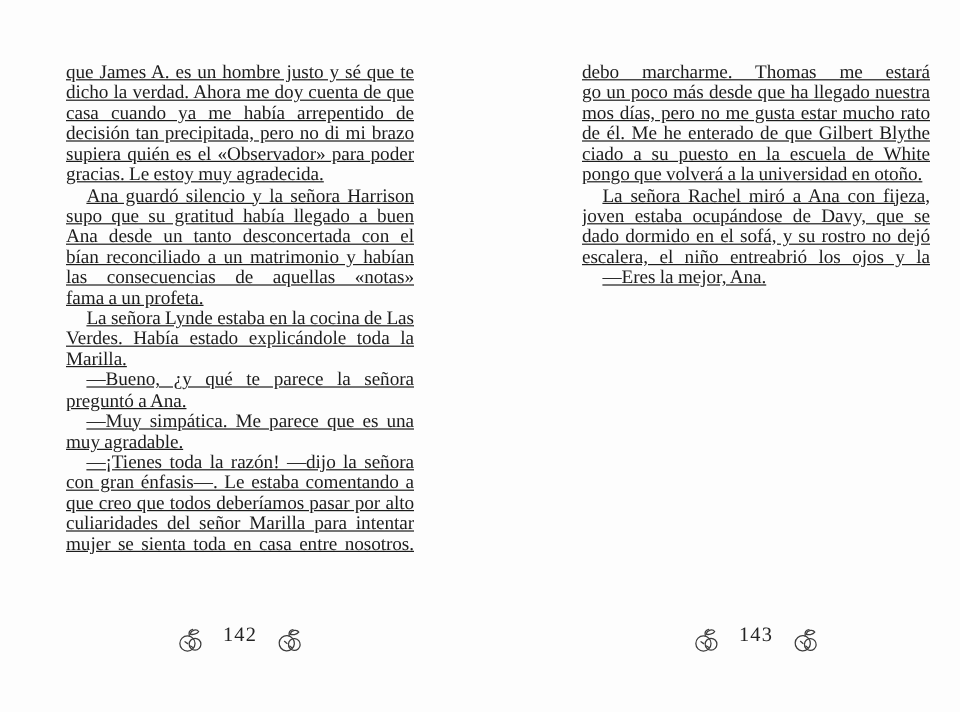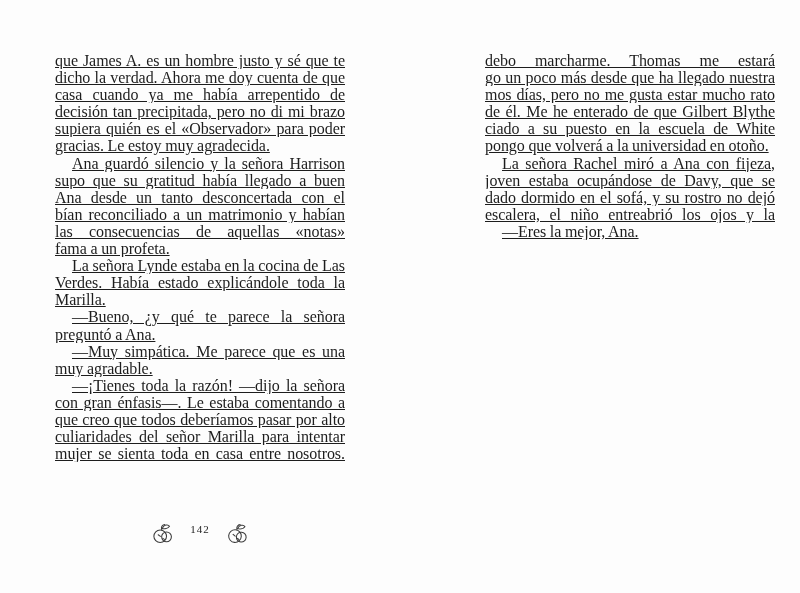--- a/index.html
+++ b/index.html
@@ -50,21 +50,21 @@
     top: 519px;
     left: 0;
     right: 0;
     height: 28px;
     display: flex;
     justify-content: center;
     align-items: center;
     gap: 16px;
   }
   .pagenum {
-    font-size: 11px;
+    font-size: 17px;
     letter-spacing: 1px;
     color: #242424;
     transform: translateY(-4px);
   }
   .ornament { display: block; }
   .ornament svg {
     width: 23px;
     height: 26px;
     display: block;
   }
@@ -142,15 +142,28 @@
         <div class="line">mos días, pero no me gusta estar mucho rato alejada</div>
         <div class="line">de él. Me he enterado de que Gilbert Blythe ha renun-</div>
         <div class="line">ciado a su puesto en la escuela de White Sands. Su-</div>
         <div class="line endline">pongo que volverá a la universidad en otoño.</div>
         <div class="line indent">La señora Rachel miró a Ana con fijeza, pero la</div>
         <div class="line">joven estaba ocupándose de Davy, que se había que-</div>
         <div class="line">dado dormido en el sofá, y su rostro no dejó traslucir</div>
         <div class="line endline">escalera, el niño entreabrió los ojos y la abrazó.</div>
         <div class="line indent endline">—Eres la mejor, Ana.</div>
       </div>
+    <div class="footer">
+      <span class="ornament">
+        <svg viewBox="0 0 24 26" xmlns="http://www.w3.org/2000/svg">
+            <use href="#apple-doodle"></use>
+          </svg>
+      </span>
+      <span class="pagenum">143</span>
+      <span class="ornament second">
+        <svg viewBox="0 0 24 26" xmlns="http://www.w3.org/2000/svg">
+            <use href="#apple-doodle"></use>
+          </svg>
+      </span>
+    </div>
   </section>
 
 </div>
 
 </body></html>

